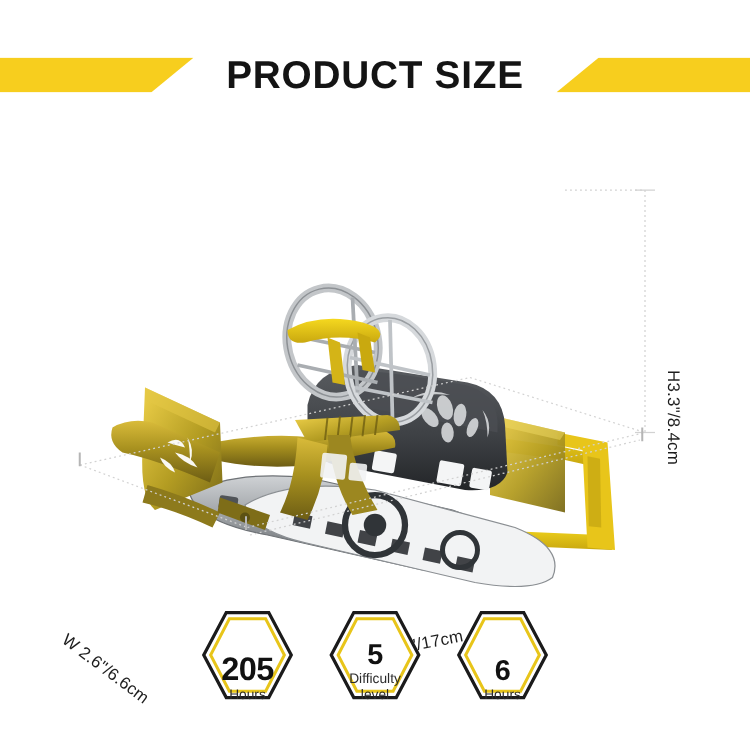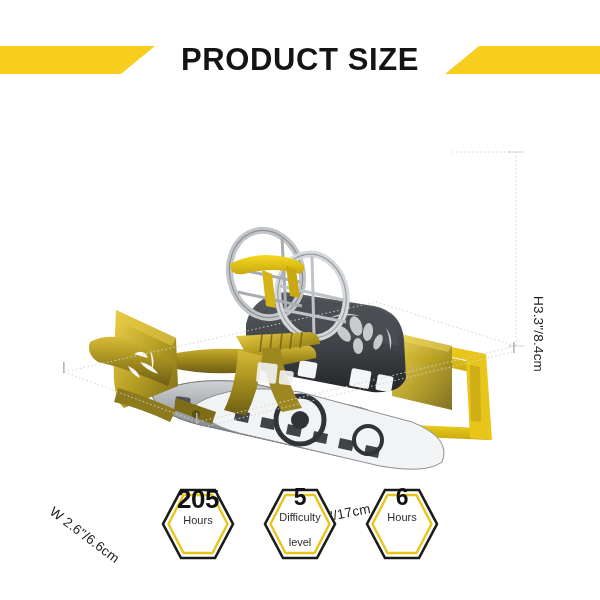--- a/index.html
+++ b/index.html
@@ -108,21 +108,21 @@
     align-items: center;
     gap: 24px;
   }
   .badge {
     position: relative;
     width: 78px;
     height: 76px;
     display: flex;
     flex-direction: column;
     align-items: center;
-    justify-content: flex-start;
+    justify-content: flex-end;
   }
   .badge svg {
     position: absolute;
     left: 0;
     top: 0;
   }
   .badge-content {
     position: relative;
     z-index: 2;
     text-align: center;
@@ -355,21 +355,21 @@
   </div>
 
   <div class="badge badge-difficulty">
     <svg width="78" height="76" viewBox="0 0 78 76">
       <polygon points="22,4 56,4 74,38 56,72 22,72 4,38" fill="#ffffff" stroke="#1b1b1b" stroke-width="2.6"></polygon>
       <polygon points="24.5,9 53.5,9 68.5,38 53.5,67 24.5,67 9.5,38" fill="none" stroke="#E8C51A" stroke-width="2.4"></polygon>
     </svg>
     <div class="badge-content">
       <span class="badge-value">5</span>
       <span class="badge-label">Difficulty</span>
-      <span class="badge-label" style="margin-top:12px">level</span>
+      <span class="badge-label" style="margin-top:0">level</span>
     </div>
   </div>
 
   <div class="badge badge-hours">
     <svg width="78" height="76" viewBox="0 0 78 76">
       <polygon points="22,4 56,4 74,38 56,72 22,72 4,38" fill="#ffffff" stroke="#1b1b1b" stroke-width="2.6"></polygon>
       <polygon points="24.5,9 53.5,9 68.5,38 53.5,67 24.5,67 9.5,38" fill="none" stroke="#E8C51A" stroke-width="2.4"></polygon>
     </svg>
     <div class="badge-content">
       <span class="badge-value">6</span>

